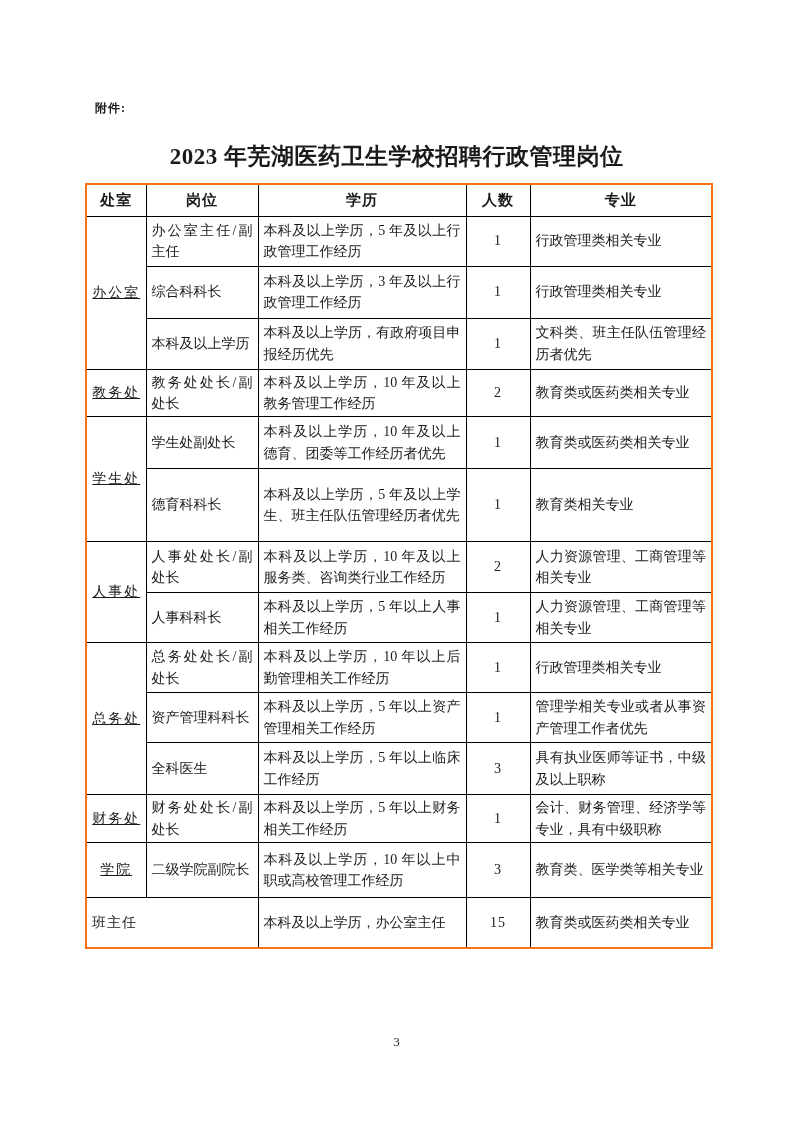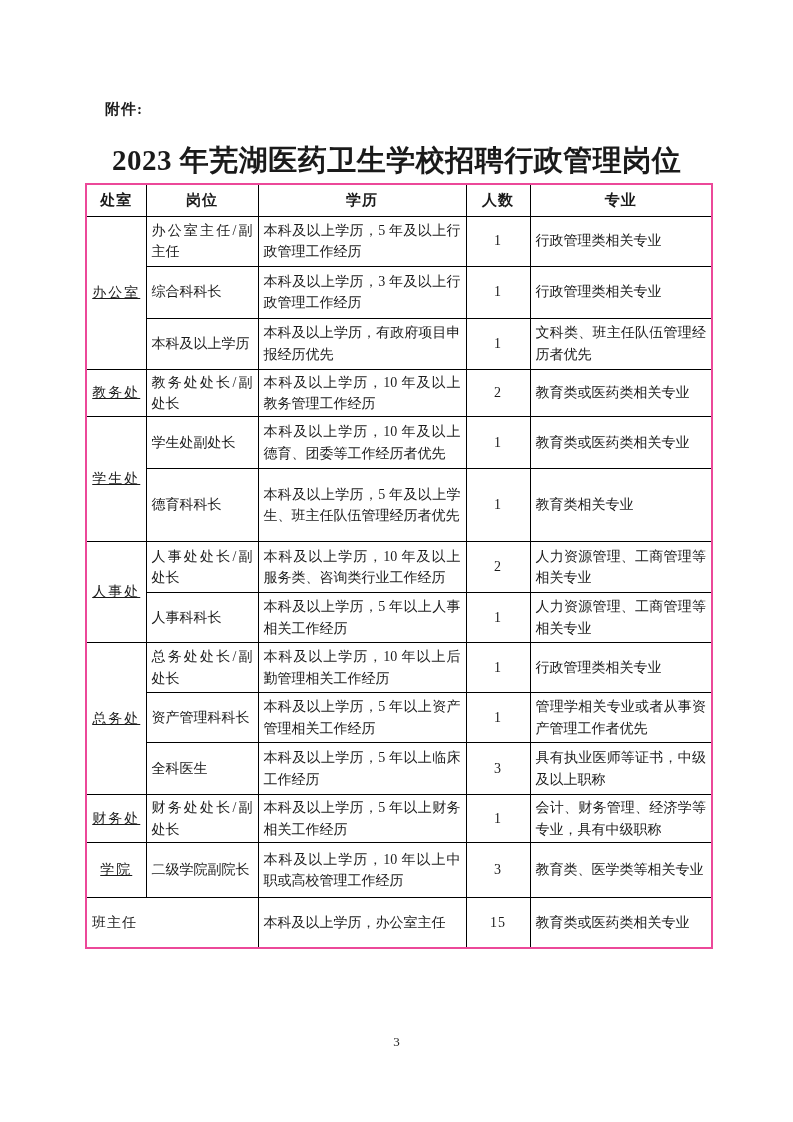--- a/index.html
+++ b/index.html
@@ -11,44 +11,44 @@
     position: relative;
     width: 793px;
     height: 1122px;
     background: #ffffff;
     color: #1a1a1a;
     font-family: "Liberation Serif", "DejaVu Serif", serif;
     overflow: hidden;
   }
   .attachment {
     position: absolute;
-    left: 105px;
+    left: 95px;
     top: 100px;
-    font-size: 15px;
+    font-size: 12px;
     font-weight: bold;
     letter-spacing: 1px;
   }
   .doc-title {
     position: absolute;
     left: 0;
     right: 0;
     top: 141px;
     text-align: center;
-    font-size: 29px;
+    font-size: 23px;
     font-weight: bold;
     letter-spacing: 0.5px;
   }
   table.jobs {
     position: absolute;
     left: 85px;
     top: 183px;
     width: 626px;
     border-collapse: collapse;
     table-layout: fixed;
-    border: 2px solid #ec4899;
+    border: 2px solid #f97316;
     font-size: 14px;
     line-height: 1.52;
   }
   table.jobs td, table.jobs th {
     border: 1px solid #000;
     padding: 2px 5px;
     vertical-align: middle;
     font-weight: normal;
     word-break: break-all;
   }

